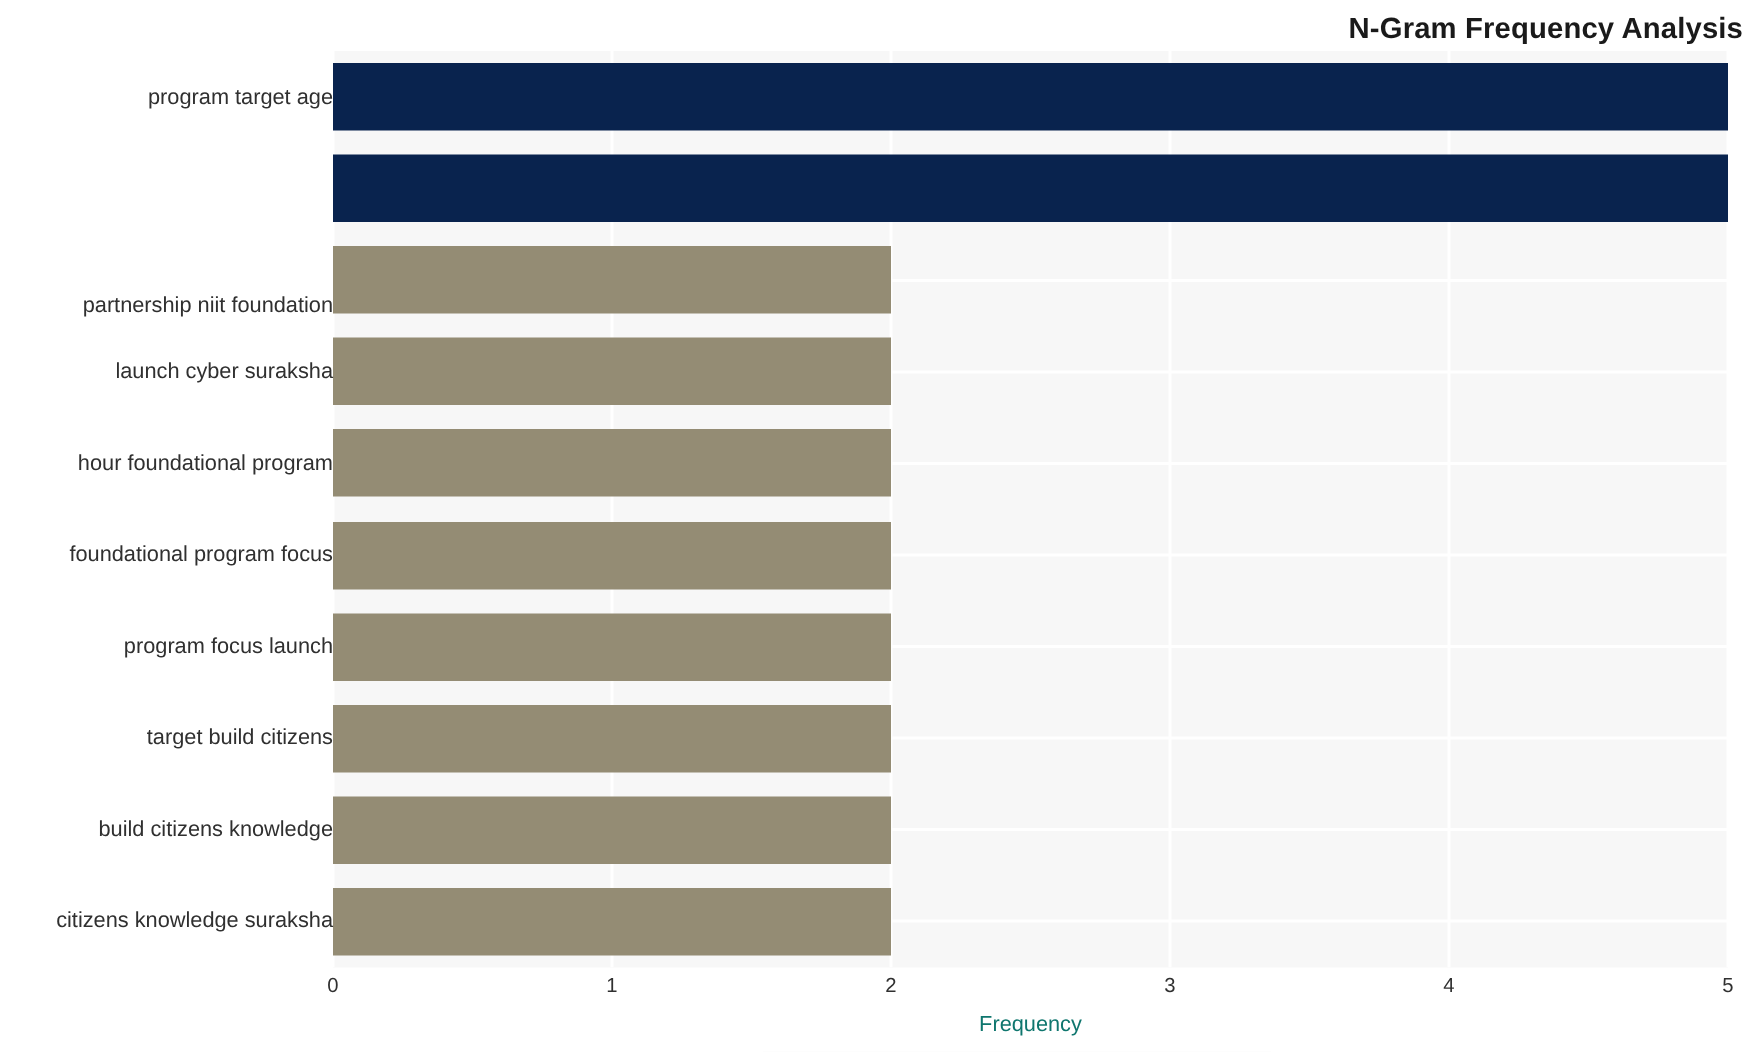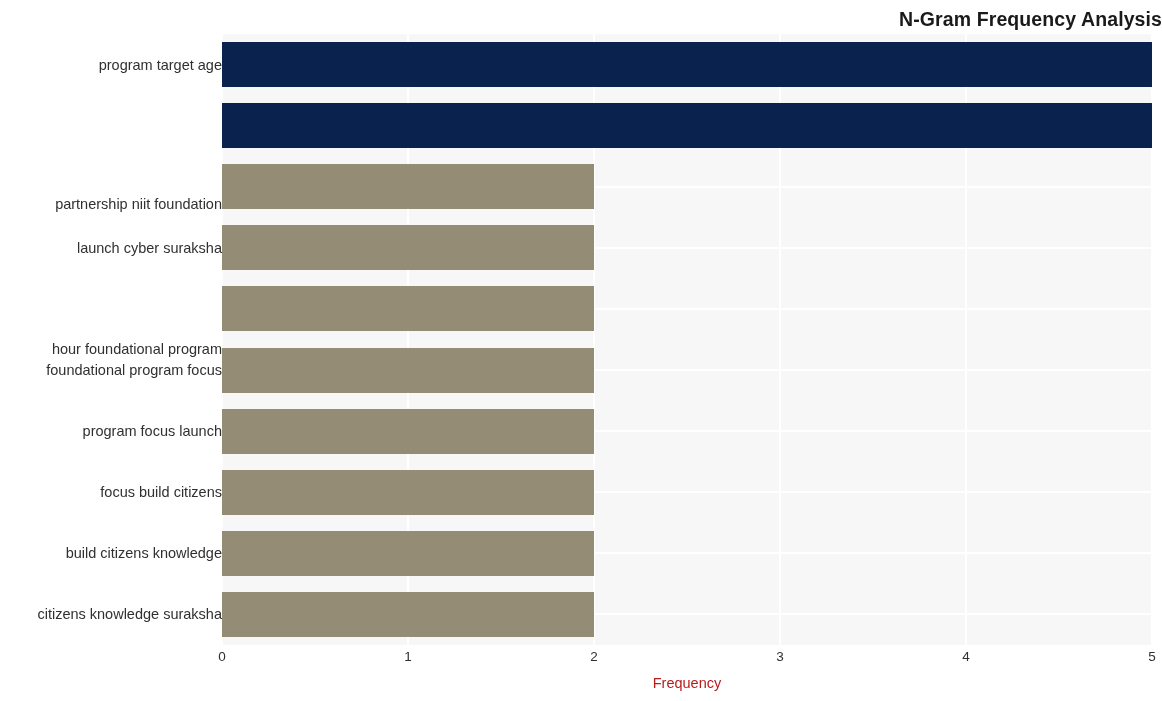--- a/index.html
+++ b/index.html
@@ -108,21 +108,21 @@
   }
 
   
   #x-axis-title {
     position: absolute;
     left: 222px;
     top: 673px;
     width: 930px;
     text-align: center;
     font-size: 14.5px;
-    color: #b91c1c;
+    color: #0f766e;
     line-height: 20px;
   }
 </style>
 </head>
 <body>
 
 <div id="chart-root">
 
   <div id="chart-title">N-Gram Frequency Analysis</div>
 
@@ -158,24 +158,24 @@
         <div class="bar" title="focus build citizens: 2" style="top: 435.75px; width: 372px; background: rgb(148, 140, 116);"></div>
         <div class="bar" title="build citizens knowledge: 2" style="top: 496.85px; width: 372px; background: rgb(148, 140, 116);"></div>
         <div class="bar" title="citizens knowledge personal: 2" style="top: 557.95px; width: 372px; background: rgb(148, 140, 116);"></div>
       </div>
   </div>
 
   <div id="y-labels">
       <div class="ylabel" style="top: 21.55px;">program target age</div>
       <div class="ylabel" style="top: 161px;">partnership niit foundation</div>
       <div class="ylabel" style="top: 204.85px;">launch cyber suraksha</div>
-      <div class="ylabel" style="top: 265.95px; margin-top: 40px;">hour foundational program</div>
+      <div class="ylabel" style="top: 265.95px;">hour foundational program</div>
       <div class="ylabel" style="top: 327.05px;">foundational program focus</div>
       <div class="ylabel" style="top: 388.15px;">program focus launch</div>
-      <div class="ylabel" style="top: 449.25px;">focus build citizens</div>
+      <div class="ylabel" style="top: 449.25px;">target build citizens</div>
       <div class="ylabel" style="top: 510.35px;">build citizens knowledge</div>
       <div class="ylabel" style="top: 571.45px;">citizens knowledge suraksha</div>
     </div>
 
   <div id="x-labels">
       <div class="xlabel" style="left: 0px;">0</div>
       <div class="xlabel" style="left: 186px;">1</div>
       <div class="xlabel" style="left: 372px;">2</div>
       <div class="xlabel" style="left: 558px;">3</div>
       <div class="xlabel" style="left: 744px;">4</div>

